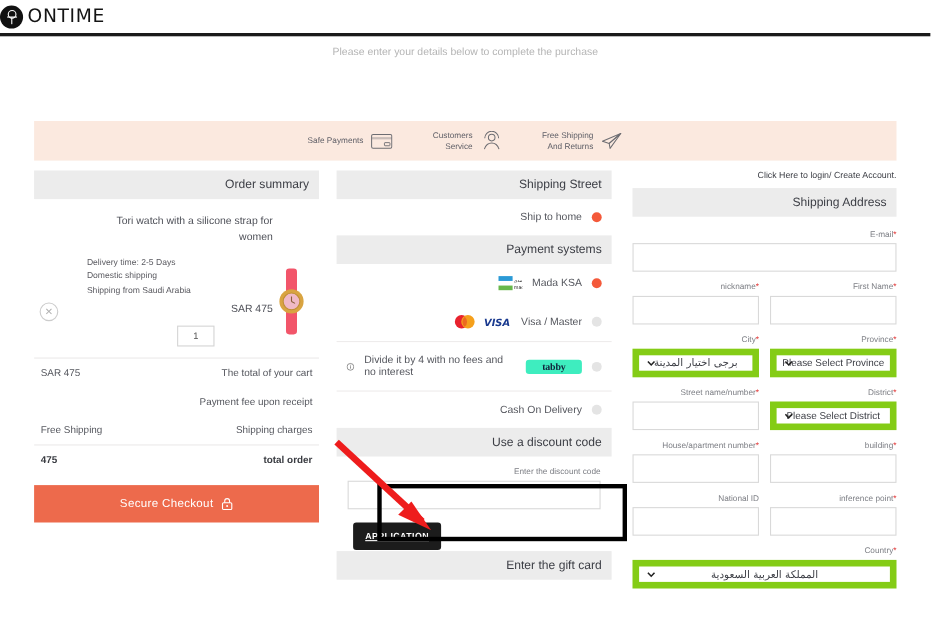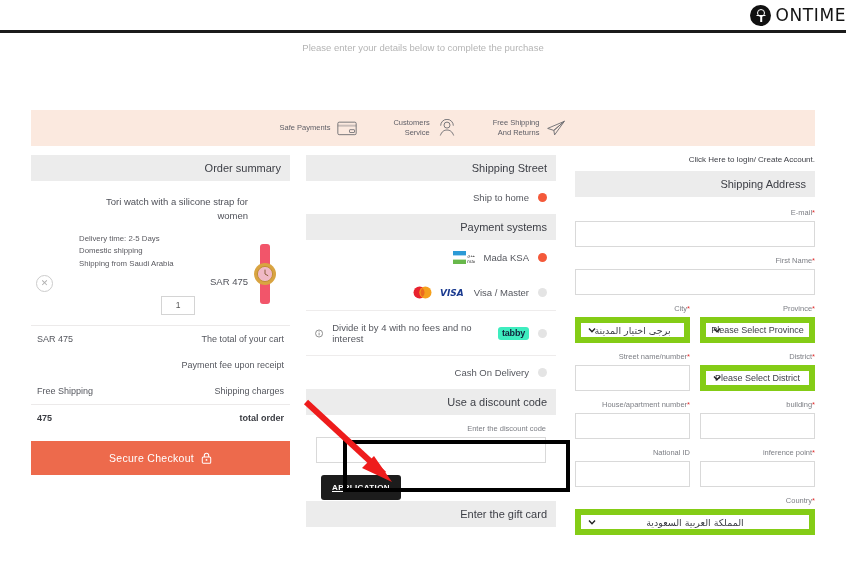--- a/index.html
+++ b/index.html
@@ -8,21 +8,21 @@
     overflow: hidden;
     background: #ffffff;
     font-family: "Liberation Sans", sans-serif;
     color: #4a4a4a;
   }
   #root { position: relative; width: 846px; height: 571px; }
 
   
   .site-header {
     height: 33px; width: 100%;
-    display: flex; align-items: center; justify-content: flex-end;
+    display: flex; align-items: center; justify-content: flex-start;
     background: #fff;
     border-bottom: 3px solid #1b1b1b;
   }
   .logo-wrap { display: flex; align-items: center; gap: 4px; }
   .logo-mark {
     width: 21px; height: 21px; border-radius: 50%;
     background: #111; position: relative;
   }
   .logo-mark::before {
     content: ""; position: absolute; left: 50%; top: 4px;
@@ -138,22 +138,22 @@
   }
   .radio.on { background: #f4593a; }
   .opt-label { order: 1; }
   .pay-logos { display: flex; align-items: center; gap: 7px; order: 0; }
 
   .mada-logo { width: 22px; height: 13px; display: block; }
   .visa-logo { width: 25px; height: 10px; display: block; }
   .mc-logo   { width: 21px; height: 13px; display: block; }
   .tabby-badge {
     background: #3eedbf; color: #10223a; font-size: 9px; font-weight: bold;
-    padding: 1px 4px 2px; border-radius: 3px; letter-spacing: -.2px;
-    font-family: Liberation Sans, sans-serif;
+    padding: 1px 15px 2px; border-radius: 3px; letter-spacing: -.2px;
+    font-family: Liberation Serif, serif;
     text-align: center;
   }
   .info-ico { width: 9px; height: 9px; }
 
   .field-label {
     font-size: 7.5px; color: #7c7e84; text-align: right;
     margin-bottom: 4px;
   }
   .req { color: #e03030; }
   .txt-input {
@@ -372,20 +372,24 @@
 
     <div class="addr-body">
 
       <div class="f-full">
         <div class="field-label"><span>E-mail</span><span class="req">*</span></div>
         <input class="txt-input" value="" style="">
       </div>
 
       <div class="f-row">
         <div class="f-col">
+          <div class="field-label"><span>nickname</span><span class="req">*</span></div>
+          <input class="txt-input" value="" style="">
+        </div>
+        <div class="f-col">
           <div class="field-label"><span>First Name</span><span class="req">*</span></div>
           <input class="txt-input" value="" style="">
         </div>
       </div>
 
       <div class="f-row">
         <div class="f-col">
           <div class="field-label"><span>City</span><span class="req">*</span></div>
           <div class="select-box arabic">
             <svg class="caret" viewBox="0 0 8 8">

